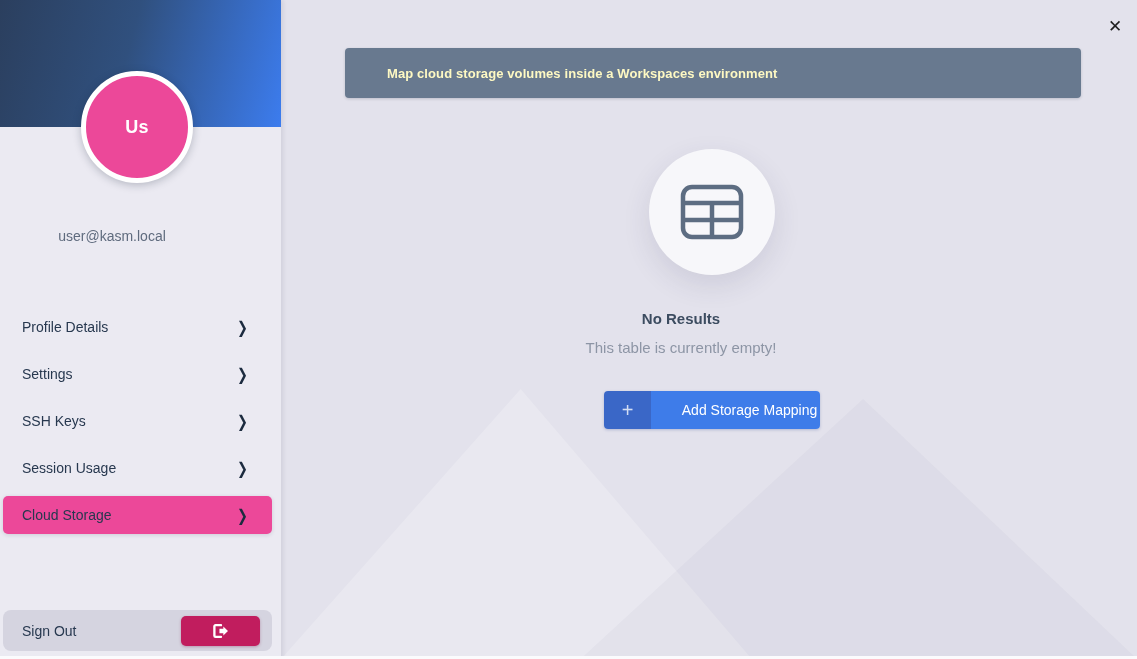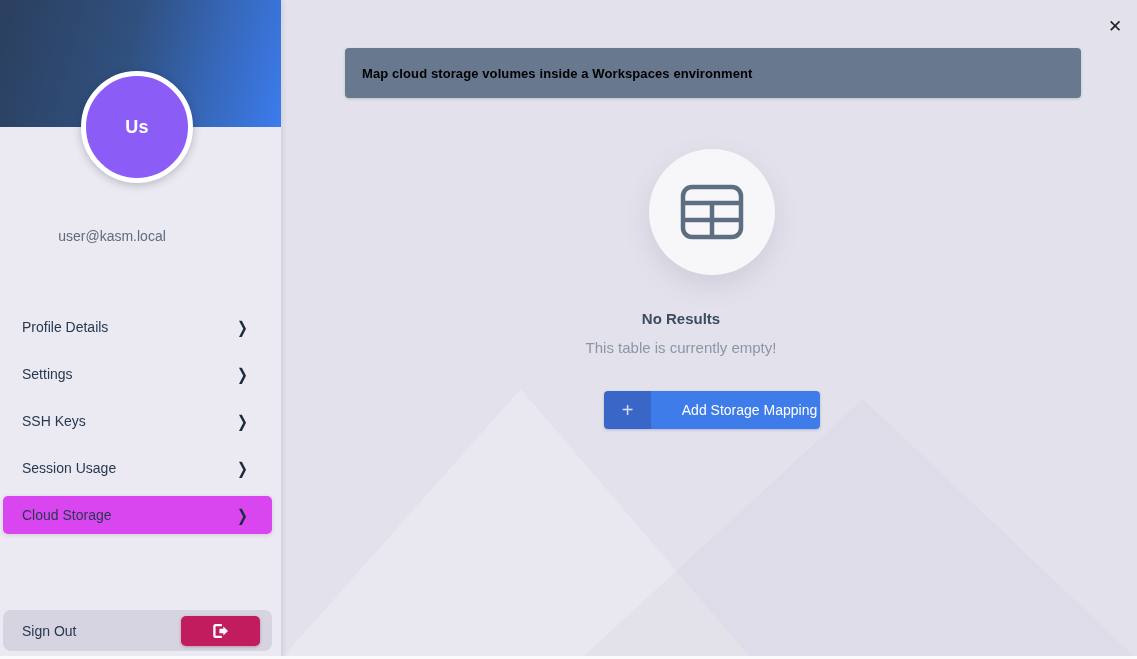--- a/index.html
+++ b/index.html
@@ -30,21 +30,21 @@
     position: absolute;
     left: 0; top: 0;
     width: 281px; height: 127px;
     background: linear-gradient(105deg, #2b3f5e 0%, #30507e 45%, #3c7cee 100%);
   }
   .avatar {
     position: absolute;
     left: 81px; top: 71px;
     width: 112px; height: 112px;
     border-radius: 50%;
-    background: #8b5cf6;
+    background: #ec4899;
     border: 5px solid #ffffff;
     box-shadow: 0 2px 8px rgba(20,30,50,0.25);
     display: flex; align-items: center; justify-content: center;
     z-index: 6;
   }
   .avatar span {
     color: #ffffff;
     font-size: 18px;
     font-weight: 600;
     letter-spacing: 0.3px;
@@ -79,21 +79,21 @@
     font-size: 14px;
     color: #27384f;
   }
   .menu-item .chev {
     font-size: 13px;
     font-weight: 700;
     color: #1c2b3f;
     transform: scaleY(1.25);
   }
   .menu-item.active {
-    background: #d946ef;
+    background: #ec4899;
     box-shadow: 0 1px 4px rgba(30,30,60,0.14);
   }
   .signout-row {
     position: absolute;
     left: 3px; top: 610px;
     width: 269px; height: 41px;
     background: #d5d4e0;
     border-radius: 8px;
     display: flex; align-items: center; justify-content: space-between;
     padding-left: 19px; padding-right: 12px;
@@ -151,24 +151,25 @@
     position: absolute;
     left: 64px; top: 48px;
     width: 736px; height: 50px;
     background: #68798f;
     border-radius: 4px;
     display: flex; align-items: center;
     padding-left: 17px;
     box-shadow: 0 1px 3px rgba(40,50,70,0.2);
   }
   .banner span {
-    color: #000000;
+    color: #fef9c3;
     font-size: 13px;
     font-weight: 700;
     letter-spacing: 0.1px;
+    margin-left: 25px;
   }
   .empty-circle {
     position: absolute;
     left: 368px; top: 149px;
     width: 126px; height: 126px;
     border-radius: 50%;
     background: #f7f7fa;
     box-shadow: 0 10px 28px rgba(50,50,90,0.12);
     display: flex; align-items: center; justify-content: center;
   }

